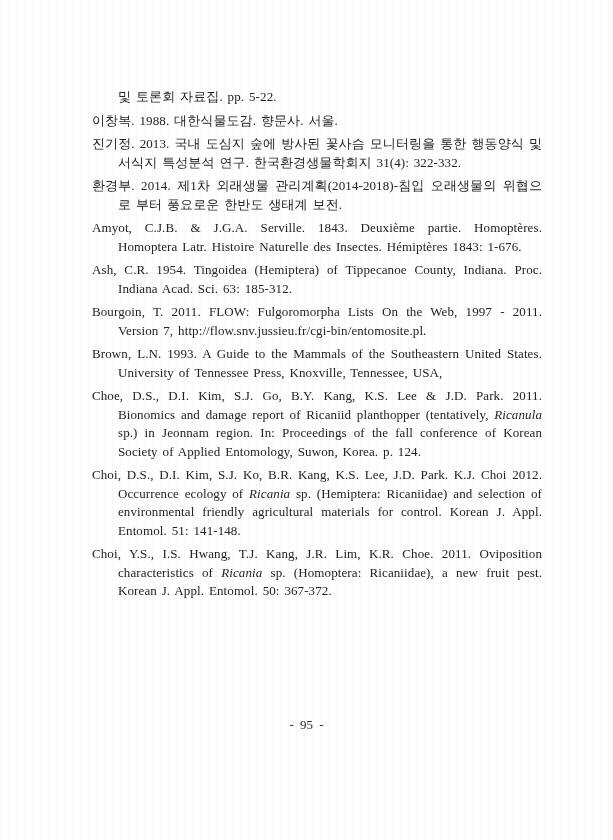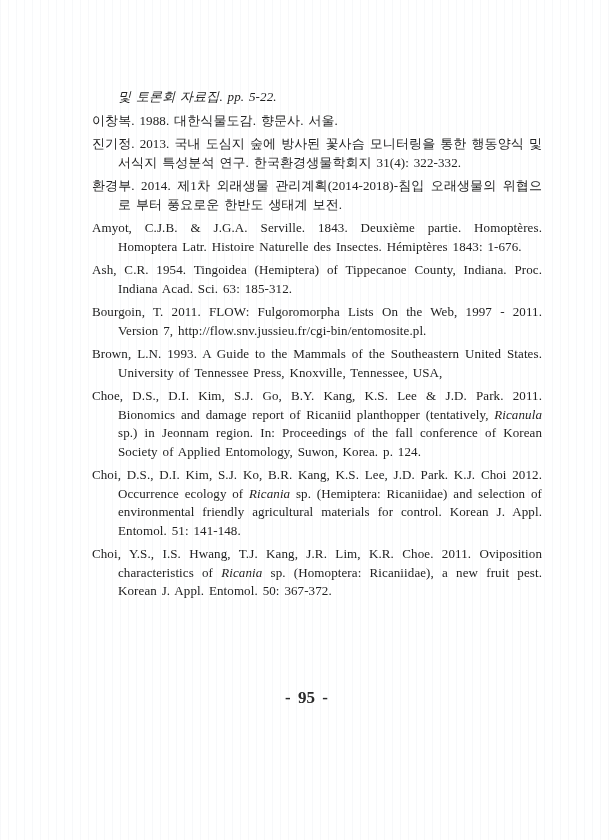--- a/index.html
+++ b/index.html
@@ -37,35 +37,33 @@
     line-height: 18.5px;
     text-align: justify;
     padding-left: 26px;
     text-indent: -26px;
     word-spacing: 1.5px;
     letter-spacing: 0.1px;
     overflow-wrap: anywhere;
   }
   p.ref.cont {
     text-indent: 0;
-    font-style: italic;
   }
   p.ref i {
   }
   .footer {
     position: absolute;
     left: 0;
-    top: 689px;
+    top: 716px;
     width: 613px;
     text-align: center;
-    font-size: 17px;
+    font-size: 13px;
     line-height: 18px;
     word-spacing: 3px;
     color: #2a2a2a;
-    font-weight: bold;
   }
 </style>
 </head>
 <body>
 
 <div class="paper">
   <main class="refs">
       <p class="ref cont"><span>및 토론회 자료집. pp. 5-22.</span></p>
       <p class="ref"><span>이창복. 1988. 대한식물도감. 향문사. 서울.</span></p>
       <p class="ref"><span>진기정. 2013. 국내 도심지 숲에 방사된 꽃사슴 모니터링을 통한 행동양식 및 서식지 특성분석 연구. 한국환경생물학회지 31(4): 322-332.</span></p>

